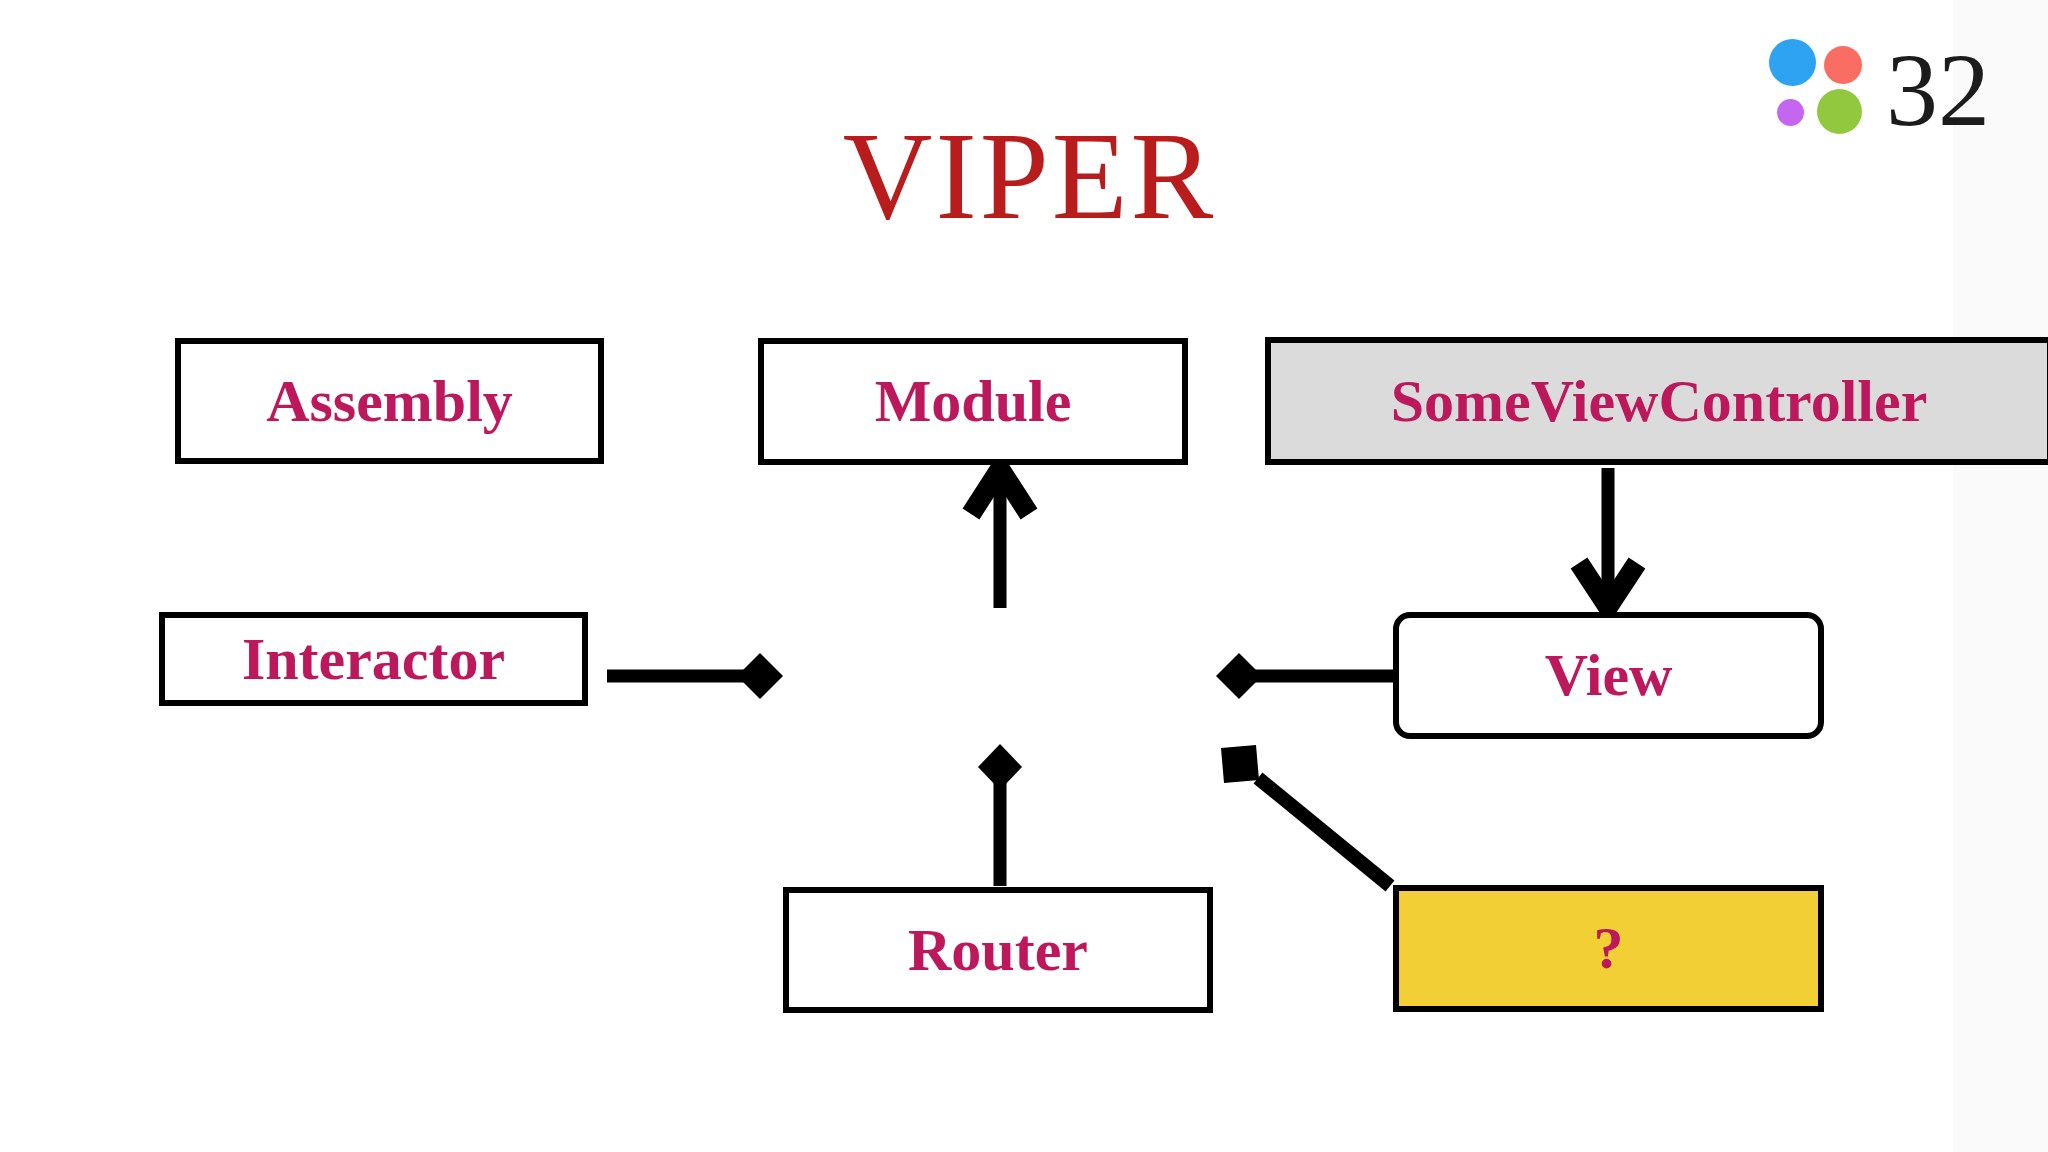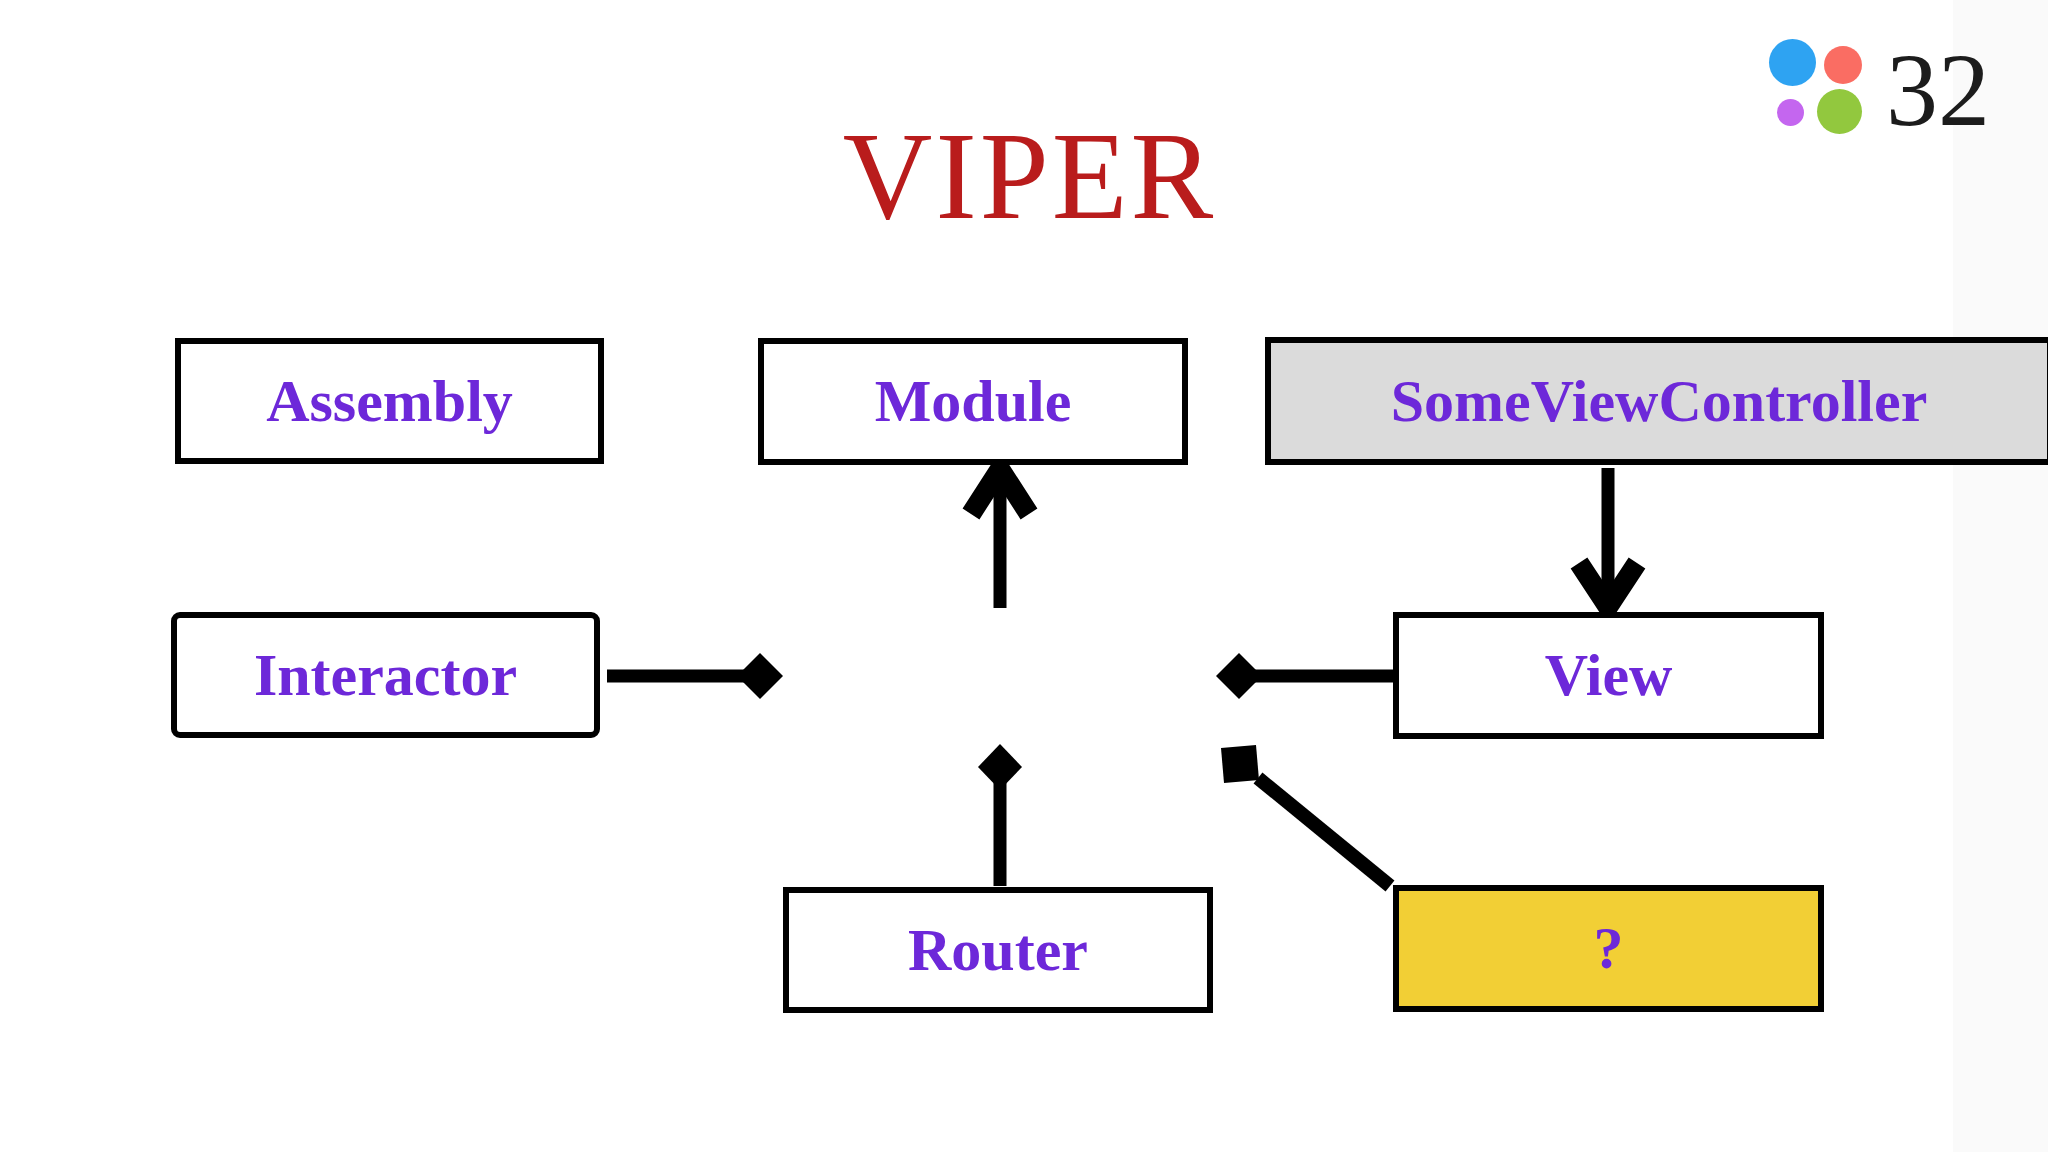--- a/index.html
+++ b/index.html
@@ -44,26 +44,26 @@
   .node {
     position: absolute;
     box-sizing: border-box;
     border: 6px solid #000000;
     background: #ffffff;
     display: flex;
     align-items: center;
     justify-content: center;
     font-weight: 700;
     font-size: 60px;
-    color: #6d28d9;
+    color: #be185d;
   }
   .node-assembly   { left: 175px;  top: 338px; width: 429px; height: 126px; }
   .node-module     { left: 758px;  top: 338px; width: 430px; height: 127px; }
   .node-svc        { left: 1265px; top: 337px; width: 788px; height: 128px; }
-  .node-interactor { left: 171px;  top: 612px; width: 429px; height: 126px; border-radius: 9px; }
+  .node-interactor { left: 159px;  top: 612px; width: 429px; height: 94px; }
   .node-presenter  { left: 784px;  top: 612px; width: 430px; height: 127px; }
   .node-view       { left: 1393px; top: 612px; width: 431px; height: 127px; }
   .node-router     { left: 783px;  top: 887px; width: 430px; height: 126px; }
   .node-question   { left: 1393px; top: 885px; width: 431px; height: 127px; }
   .connectors {
     position: absolute;
     left: 0; top: 0;
     width: 2048px; height: 1152px;
     pointer-events: none;
   }
@@ -124,21 +124,21 @@
   </div>
   <div class="node node-module" style="background-color: rgb(255, 255, 255);">
     <span>Module</span>
   </div>
   <div class="node node-svc" style="background-color: rgb(219, 219, 219);">
     <span>SomeViewController</span>
   </div>
   <div class="node node-interactor" style="background-color: rgb(255, 255, 255);">
     <span>Interactor</span>
   </div>
-  <div class="node node-view" style="background-color: rgb(255, 255, 255);">
+  <div class="node node-view" style="background-color: rgb(255, 255, 255); border-radius: 17px;">
     <span>View</span>
   </div>
   <div class="node node-router" style="background-color: rgb(255, 255, 255); text-align: right;">
     <span>Router</span>
   </div>
   <div class="node node-question" style="background-color: rgb(242, 207, 53);">
     <span>?</span>
   </div>
 
 </div>

